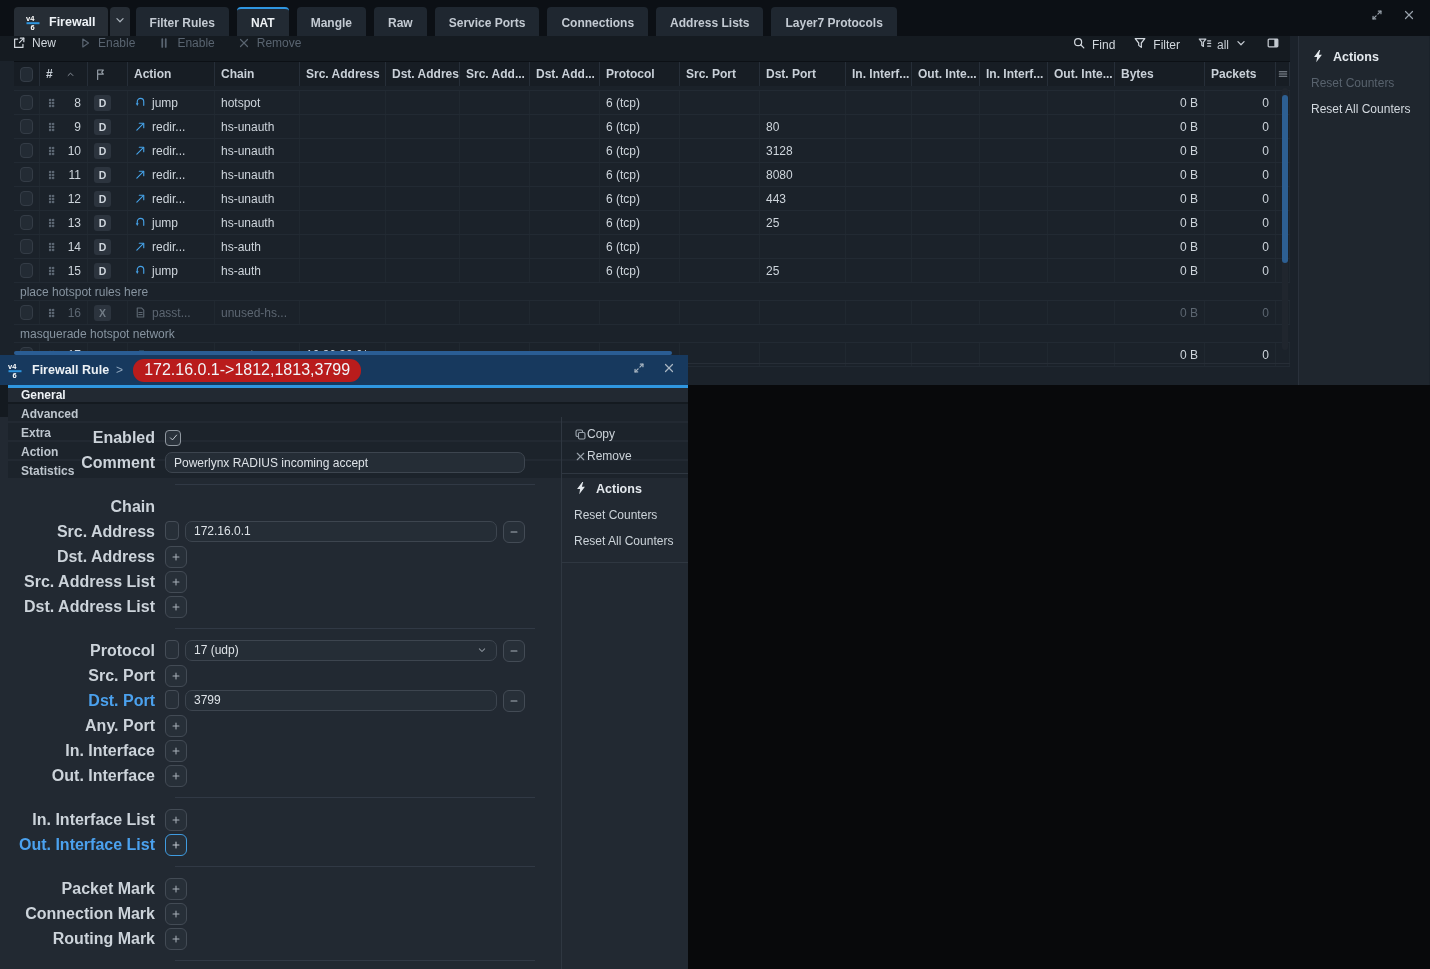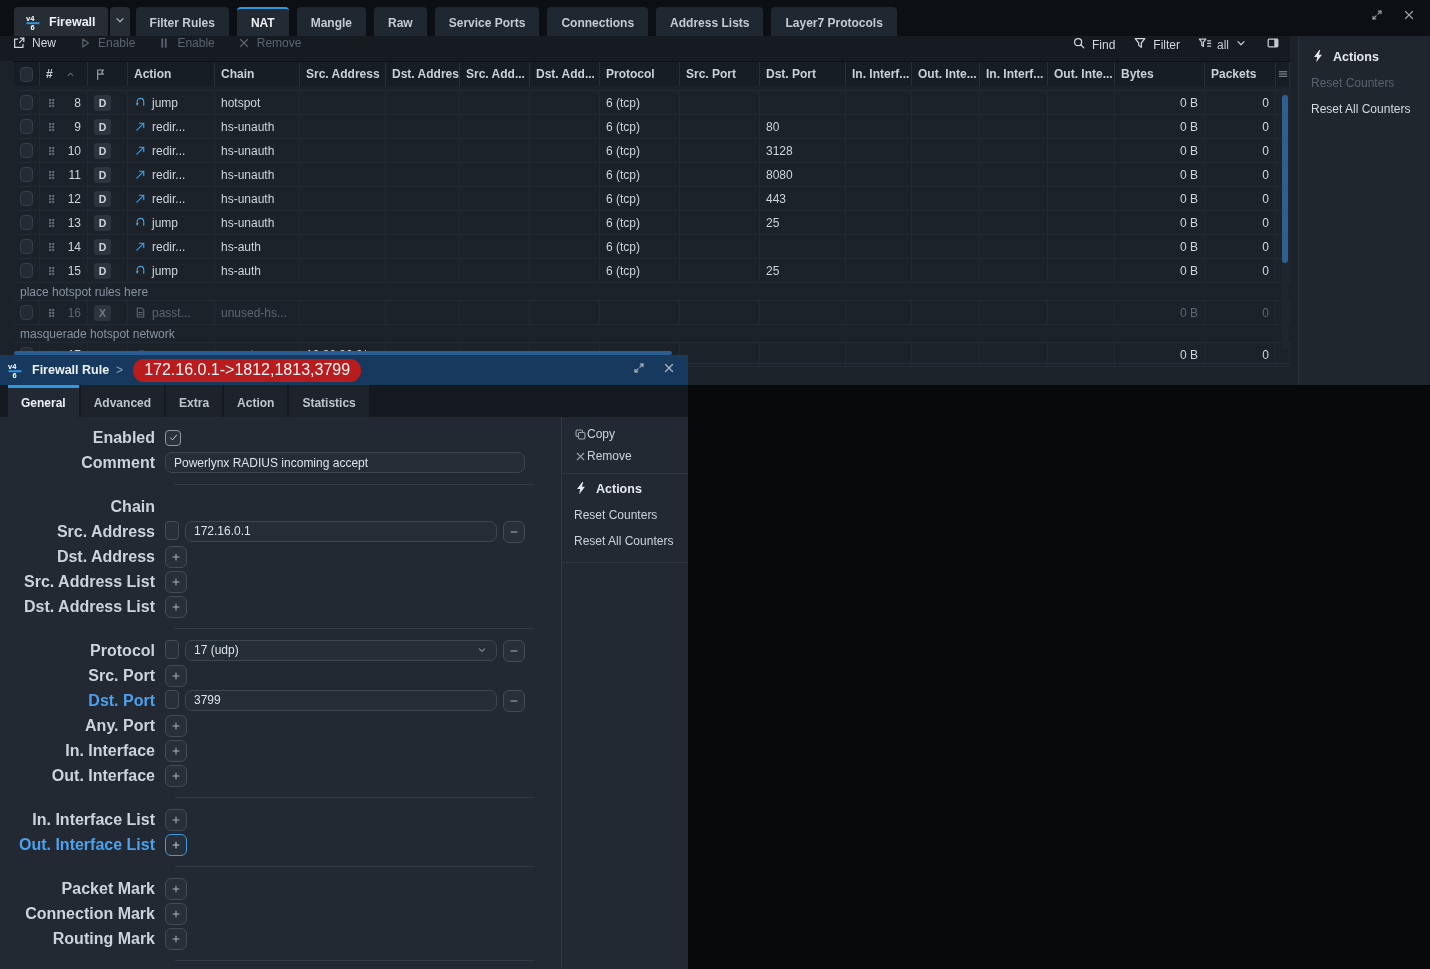--- a/index.html
+++ b/index.html
@@ -65,21 +65,21 @@
   .ap-item{height:22px;display:flex;align-items:center;font-size:12px;color:#d3d9df;margin-top:4px;}
   .ap-item.disabled{color:#58626d;}
 
   
   .dialog{position:absolute;left:0;top:355px;width:688px;height:614px;background:#222932;}
   .dtitle{height:30px;background:#17395e;display:flex;align-items:center;padding-left:8px;}
   .dtitle-text{font-size:12.5px;font-weight:700;color:#ecf1f5;margin-left:8px;}
   .dtitle-sep{color:#8fa6bd;margin-left:7px;font-size:12px;}
   .dbadge{margin-left:10px;background:#b91c1c;color:#f2f6fa;font-size:16px;padding:2.5px 11px;border-radius:11px;}
   .dcontrols{margin-left:auto;display:flex;gap:16px;padding-right:12px;color:#a9b6c2;align-items:center;}
-  .dtabs{height:32px;background:#141a20;display:flex;gap:2px;padding-left:8px;}
+  .dtabs{height:32px;background:#141a20;display:flex;gap:2px;padding-left:8px;flex-direction:column;}
   .dtab{padding:0 13px;display:flex;align-items:center;font-size:12px;font-weight:700;color:#bdc5cd;background:#1c232b;
         border-top:3px solid transparent;box-sizing:border-box;}
   .dtab.active{background:#222932;color:#eef2f6;border-top-color:#2f96e0;}
   .dbody{position:absolute;left:0;top:62px;right:0;bottom:0;}
   .dform{position:absolute;left:0;top:0;width:561px;bottom:0;padding-top:8px;box-sizing:border-box;}
   .frow{height:25px;display:flex;align-items:center;}
   .flabel{width:165px;padding-right:10px;box-sizing:border-box;text-align:right;color:#ccd3da;font-size:16px;font-weight:700;}
   .flabel.blue{color:#4ba1ee;}
   .fctrl{display:flex;align-items:flex-start;gap:6px;width:360px;}
   .fsep{height:19px;position:relative;}

